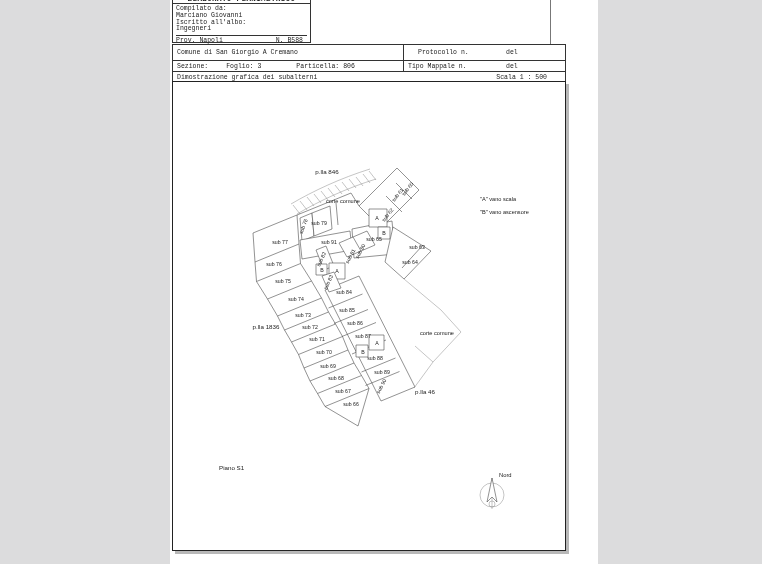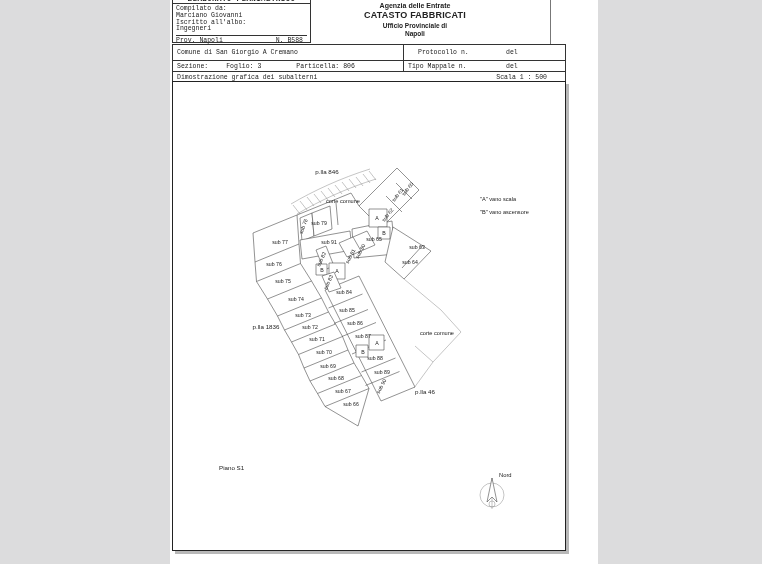--- a/index.html
+++ b/index.html
@@ -61,26 +61,20 @@
       <div>Marciano Giovanni</div>
       <div>Iscritto all'albo:</div>
       <div>Ingegneri</div>
       <div class="prov-row">
         <span>Prov. Napoli</span>
         <span>N. B588</span>
       </div>
     </div>
   </div>
 
-  <div class="agency">
-    <div class="a1">Agenzia delle Entrate</div>
-    <div class="a2">CATASTO FABBRICATI</div>
-    <div class="a3">Ufficio Provinciale di</div>
-    <div class="a4">Napoli</div>
-  </div>
   <div class="tr-line"></div>
 
   <div class="info-grid">
     <div class="ig-cell r1 pad4">Comune di San Giorgio A Cremano</div>
     <div class="ig-cell r1 c2">
       <span class="pad14">Protocollo n.</span>
       <span class="del-val">del</span>
     </div>
     <div class="ig-cell r2">
       <span class="pad4">Sezione:</span>

